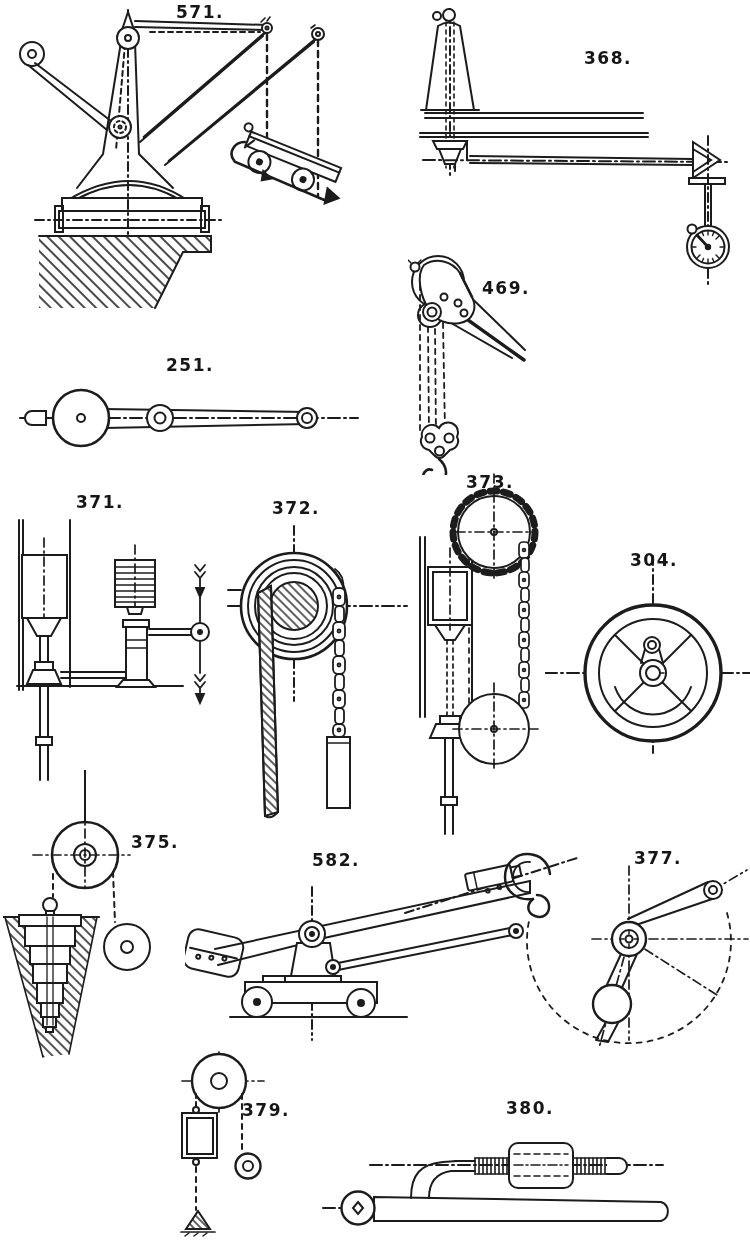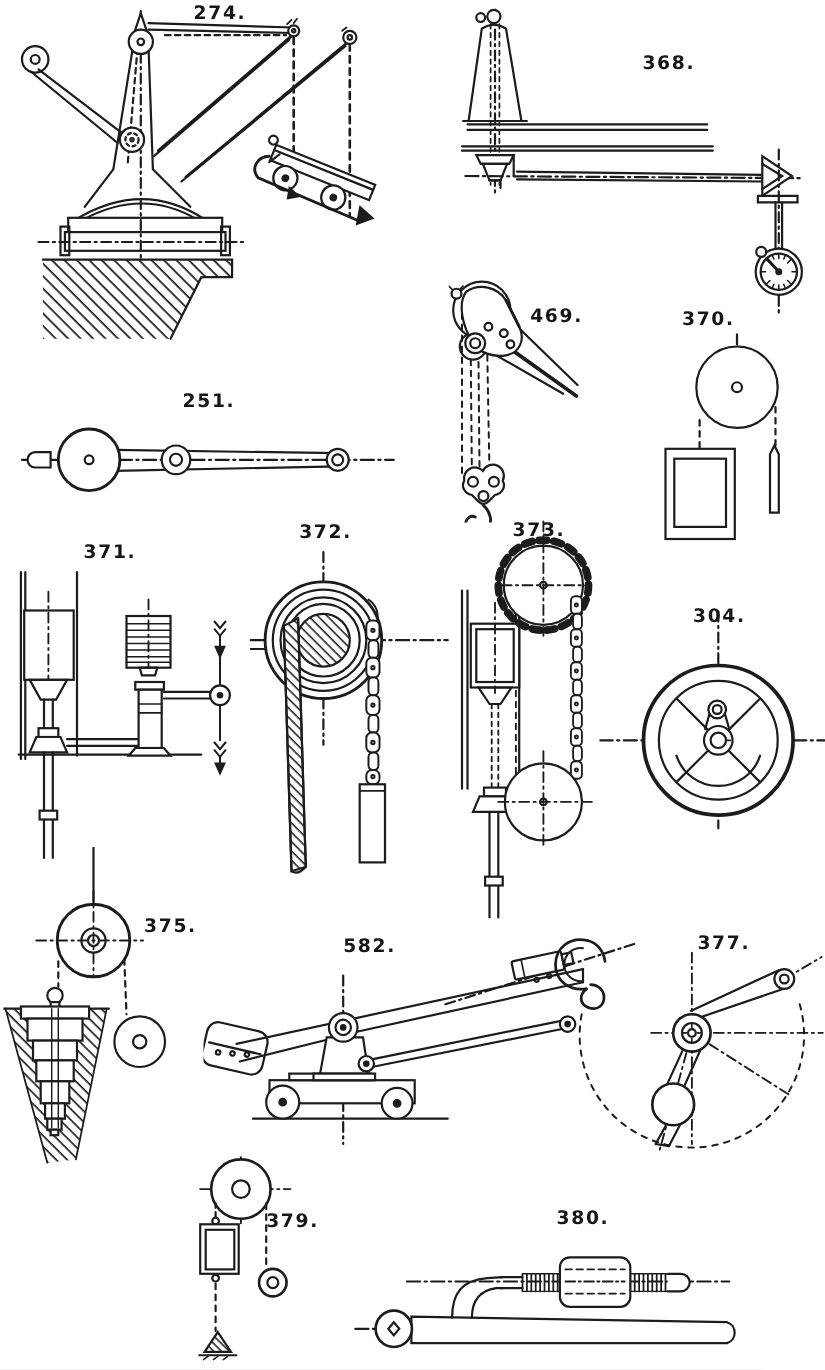--- a/index.html
+++ b/index.html
@@ -9,21 +9,21 @@
   .fig svg{display:block;}
   .fig-label{position:absolute;font-weight:bold;font-size:17px;letter-spacing:1.5px;
              color:#161616;white-space:nowrap;z-index:5;}
 </style>
 </head>
 <body>
 
 <div class="plate">
 
   <div class="fig" style="left:15px;top:2px;width:335px;height:308px">
-    <div class="fig-label" style="left:161px;top:0px">274.</div>
+    <div class="fig-label" style="left:161px;top:0px">571.</div>
     <svg width="335" height="308" viewBox="0 0 335 308">
       <defs>
         <pattern id="h366" width="8" height="8" patternUnits="userSpaceOnUse" patternTransform="rotate(-45)">
           <rect width="8" height="8" fill="#fff"></rect>
             <line x1="1" y1="0" x2="1" y2="8" stroke="#1c1c1c" stroke-width="1.6"></line>
         </pattern>
       </defs>
       <g fill="none" stroke="#1c1c1c" stroke-width="2" stroke-linecap="round">
         <g>
           <polygon points="24,234 196,234 196,250 168,250 140,306 24,306" fill="url(#h366)" stroke="none"></polygon>
@@ -177,37 +177,20 @@
           <path d="M14,184 A10,10 0 0 1 31,175 A10,10 0 0 1 49,184 A10,9 0 0 1 42,197 L36,203 A6,6 0 0 1 27,203 L21,197 A10,9 0 0 1 14,184 Z" fill="#fff"></path>
           <circle cx="22" cy="185" r="4.5"></circle>
             <circle cx="41" cy="185" r="4.5"></circle>
             <circle cx="31.5" cy="198" r="4.5"></circle>
           <path d="M31,206 C38,212 41,222 34,229 C26,237 13,233 15,223 C16,218 20,215 24,217" stroke-width="2.6"></path>
         </g>
       </g>
     </svg>
   </div>
 
-  <div class="fig" style="left:585px;top:278px;width:162px;height:225px">
-    <div class="fig-label" style="left:35px;top:2px">370.</div>
-    <svg width="162" height="225" viewBox="0 0 162 225">
-      <g fill="none" stroke="#1c1c1c" stroke-width="2" stroke-linecap="round">
-        <line x1="85" y1="26" x2="85" y2="112" stroke-dasharray="9 4 2 4"></line>
-        <circle cx="85" cy="74" r="37" fill="#fff"></circle>
-        <circle cx="85" cy="74" r="4.5"></circle>
-        <line x1="51" y1="104" x2="51" y2="129" stroke-dasharray="5 5"></line>
-        <line x1="120" y1="92" x2="120" y2="134" stroke-dasharray="5 5"></line>
-        <g>
-          <rect x="20" y="130" width="63" height="82" fill="#fff"></rect>
-          <rect x="28" y="139" width="47" height="62" fill="#fff"></rect>
-        </g>
-        <path d="M115,135 L119,127 L123,135 V188 H115 Z" fill="#fff"></path>
-      </g>
-    </svg>
-  </div>
 
   <div class="fig" style="left:18px;top:352px;width:345px;height:96px">
     <div class="fig-label" style="left:148px;top:3px">251.</div>
     <svg width="345" height="96" viewBox="0 0 345 96">
       <g fill="none" stroke="#1c1c1c" stroke-width="2" stroke-linecap="round">
         <line x1="2" y1="66" x2="340" y2="66" stroke-dasharray="12 4 2 4"></line>
         <path d="M28,59 H14 A7,7 0 0 0 14,73 H28 Z" fill="#fff"></path>
         <g>
           <line x1="86" y1="57" x2="290" y2="60"></line>
           <line x1="86" y1="76" x2="290" y2="72"></line>
@@ -274,21 +257,21 @@
           <path d="M180,75 L185,81 L190,75 M180,82 L185,88 L190,82 M185,88 V100"></path>
           <polygon points="181,98 189,98 185,107" fill="#1c1c1c"></polygon>
           <path d="M180,185 L185,191 L190,185 M180,192 L185,198 L190,192 M185,198 V206"></path>
           <polygon points="181,204 189,204 185,213" fill="#1c1c1c"></polygon>
           <line x1="213" y1="100" x2="226" y2="100"></line>
         </g>
       </g>
     </svg>
   </div>
 
-  <div class="fig" style="left:225px;top:472px;width:185px;height:332px">
+  <div class="fig" style="left:225px;top:496px;width:185px;height:332px">
     <div class="fig-label" style="left:47px;top:2px">372.</div>
     <svg width="185" height="332" viewBox="0 0 185 332">
       <defs>
         <pattern id="h372" width="6" height="6" patternUnits="userSpaceOnUse" patternTransform="rotate(-45)">
           <rect width="6" height="6" fill="#fff"></rect>
             <line x1="1" y1="0" x2="1" y2="6" stroke="#1c1c1c" stroke-width="1.4"></line>
         </pattern>
       </defs>
       <g fill="none" stroke="#1c1c1c" stroke-width="2" stroke-linecap="round">
         <line x1="69" y1="30" x2="69" y2="205" stroke-dasharray="9 4 2 4"></line>

